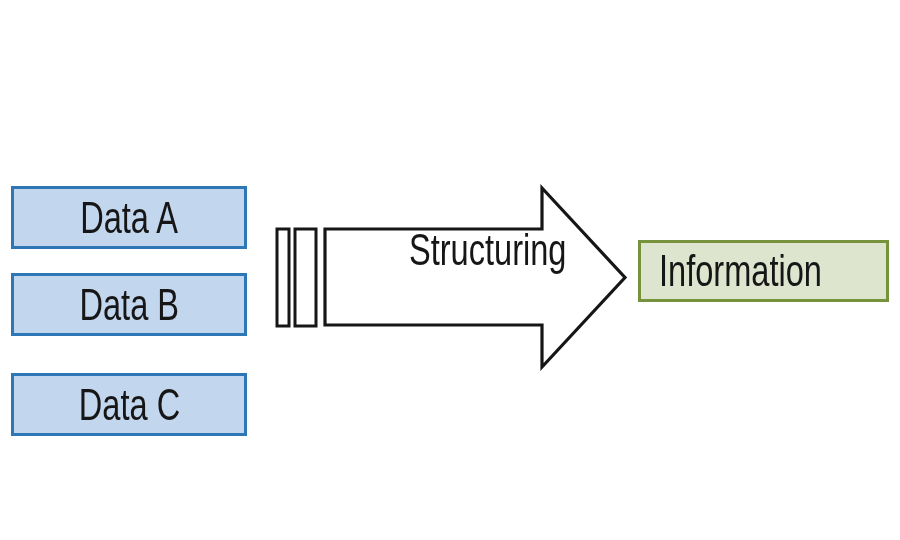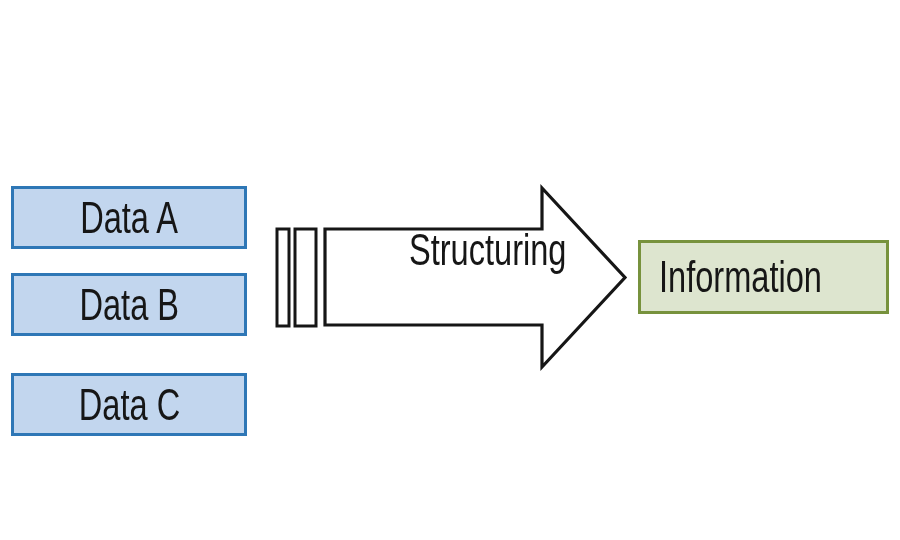--- a/index.html
+++ b/index.html
@@ -70,21 +70,21 @@
   .arrow-label .line {
     height: 50px;
     line-height: 50px;
     margin-left: 48px;
   }
   .info-box {
     position: absolute;
     left: 638px;
     top: 240px;
     width: 251px;
-    height: 74px;
+    height: 62px;
     box-sizing: border-box;
     background: var(--info-box-fill, #dde5cf);
     border: 3px solid var(--info-box-border, #77923d);
     display: flex;
     align-items: center;
     padding-left: 18px;
     font-size: 44px;
   }
 </style>
 </head>

